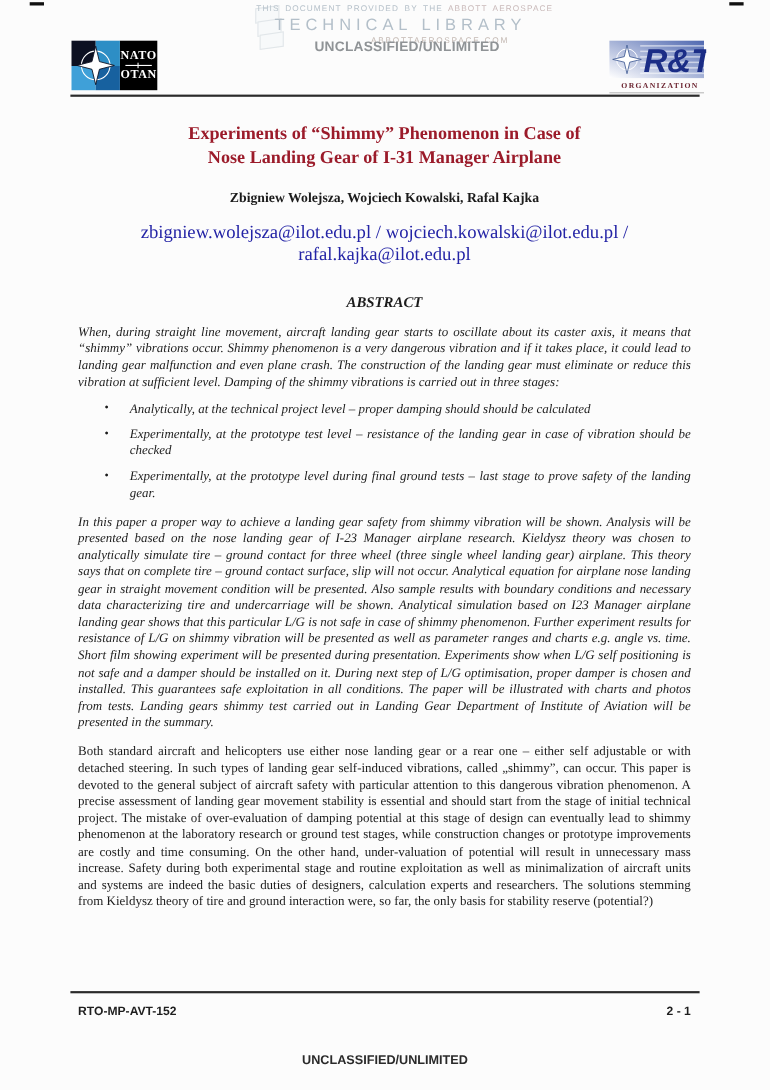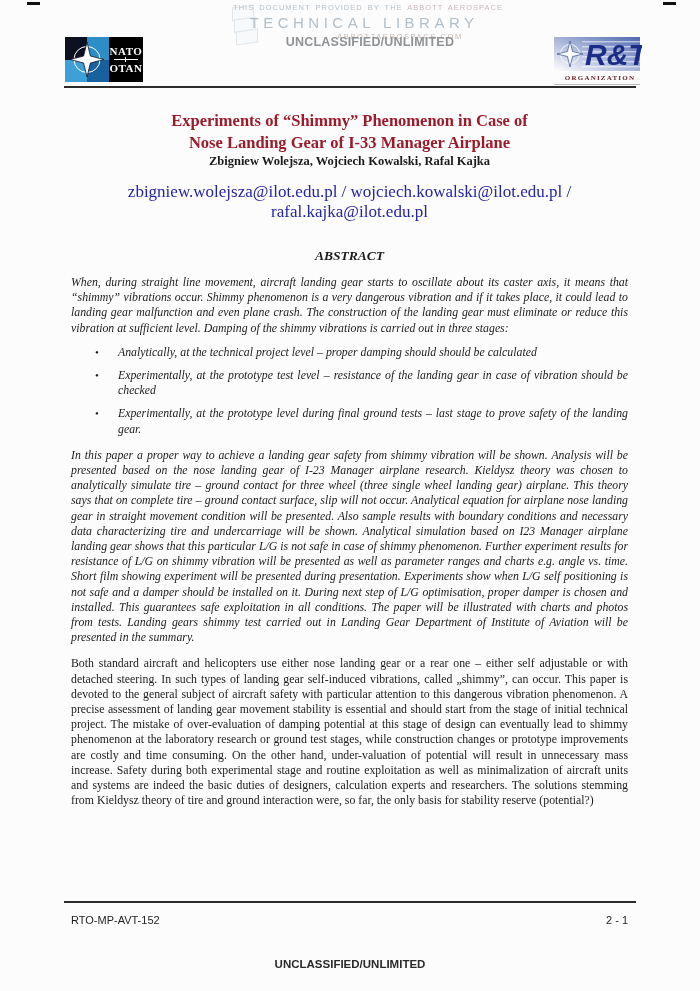--- a/index.html
+++ b/index.html
@@ -42,37 +42,37 @@
   .nato-div { position:relative; width:24px; height:1px; background:#fff; margin:1.5px 0 2.5px; }
   .nato-div i { position:absolute; left:11px; top:-2px; width:1px; height:5px; background:#fff; }
 
   .rto-logo { position:absolute; left:552px; top:36px; }
 
   .header-rule { position:absolute; left:64px; top:86px; width:572px; height:2px; background:#2b2b2b; }
 
   
   .content { position:absolute; left:71px; top:110px; width:557px; }
   .title { color:#9b1b2a; font-weight:bold; font-size:16.5px; line-height:22px; text-align:center; }
-  .authors { font-size:12.5px; font-weight:bold; text-align:center; }
+  .authors { margin-top:19px; font-size:12.5px; font-weight:bold; text-align:center; }
   .emails { margin-top:13px; font-size:17px; color:#2424a6; text-align:center; }
   .abs-head { margin-top:26px; font-size:13.5px; font-weight:bold; font-style:italic;text-align:center; }
   .para { margin-top:11px; font-size:11.8px; line-height:15.2px; text-align:justify; }
   .italic { font-style:italic; }
   .bullets { margin-top:9px; }
   .bullet { position:relative; padding-left:47px; margin-top:8px;
             font-style:italic; font-size:11.8px; line-height:15.2px; text-align:justify; }
   .bullet .dot { position:absolute; left:24px; top:0; font-style:normal; font-size:11px; }
   .intro-head { margin-top:24px; font-size:13.5px; font-weight:bold; }
   .intro-head .num { margin-right:18px; }
 
   
   .footer-rule { position:absolute; left:64px; top:901px; width:572px; height:2px; background:#2b2b2b; }
   .footer-row { position:absolute; left:71px; top:914px; width:557px; display:flex;
                 justify-content:space-between; font-family:"Liberation Sans", sans-serif;
-                font-size:11px; font-weight:normal; color:#1e1e1e;align-items:flex-end; }
+                font-size:11px; font-weight:bold; color:#1e1e1e;align-items:flex-end; }
   .footer-class { position:absolute; left:0; top:958px; width:100%; text-align:center;
                   font-family:"Liberation Sans", sans-serif; font-size:11.5px; font-weight:bold; color:#2a2a2a; }
 </style>
 </head>
 <body>
 
 <div class="page">
 
   <div class="crop-mark left"></div>
   <div class="crop-mark right"></div>
@@ -134,21 +134,21 @@
       <text x="48" y="44" text-anchor="middle" font-family="Liberation Serif, serif" font-size="7" font-weight="bold" letter-spacing="1.2" fill="#6b2430">ORGANIZATION</text>
       <rect x="2" y="48" width="86" height="0.8" fill="#a9a9a9"></rect>
     </svg>
   </div>
 
   <div class="header-rule"></div>
 
   <div class="content">
     <div class="title">
       <div>Experiments of “Shimmy” Phenomenon in Case of</div>
-      <div>Nose Landing Gear of I-33 Manager Airplane</div>
+      <div>Nose Landing Gear of I-31 Manager Airplane</div>
     </div>
 
     <div class="authors">Zbigniew Wolejsza, Wojciech Kowalski, Rafal Kajka</div>
 
     <div class="emails">zbigniew.wolejsza@ilot.edu.pl / wojciech.kowalski@ilot.edu.pl / rafal.kajka@ilot.edu.pl</div>
 
     <div class="abs-head">ABSTRACT</div>
 
     <div class="para italic">When, during straight line movement, aircraft landing gear starts to oscillate about its caster axis, it means that “shimmy” vibrations occur. Shimmy phenomenon is a very dangerous vibration and if it takes place, it could lead to landing gear malfunction and even plane crash. The construction of the landing gear must eliminate or reduce this vibration at sufficient level. Damping of the shimmy vibrations is carried out in three stages:</div>
 

